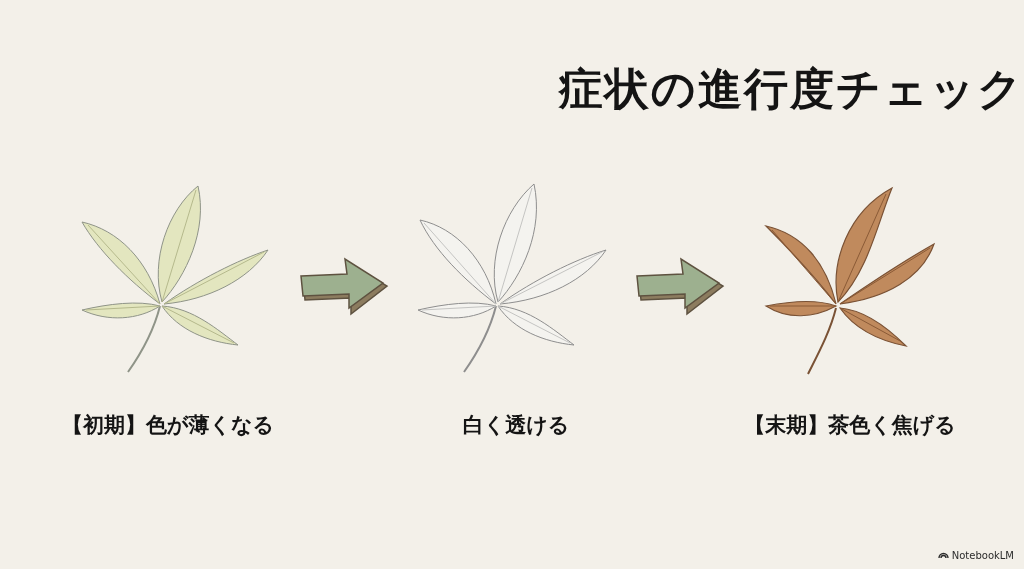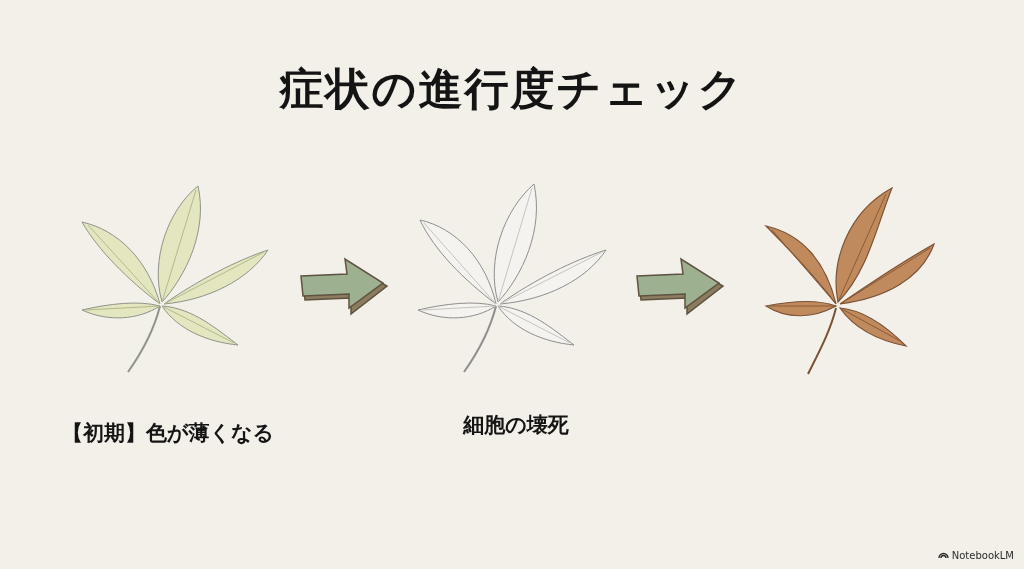--- a/index.html
+++ b/index.html
@@ -5,21 +5,21 @@
   html, body { margin: 0; padding: 0; }
   body {
     width: 1024px; height: 569px; overflow: hidden;
     background: #f3f0e9;
     font-family: "DejaVu Sans", sans-serif;
     position: relative;
     color: #141414;
   }
   .title {
     position: absolute; left: 0; top: 60px; width: 1024px;
-    text-align: center; font-size: 44px; font-weight: bold;
+    text-align: right; font-size: 44px; font-weight: bold;
     letter-spacing: 2px;
   }
   .leaf-wrap { position: absolute; width: 220px; height: 200px; }
   .caption {
     position: absolute; text-align: center; font-size: 21px; font-weight: bold;
     line-height: 30px; width: 320px;
   }
   .arrow { position: absolute; width: 95px; height: 62px; }
   .brand {
     position: absolute; right: 10px; bottom: 8px; font-size: 10px;
@@ -43,21 +43,21 @@
     </g>
     <g stroke="#b5b98c" stroke-width="1" fill="none">
       <path d="M92 124 L 20 45"></path>
         <path d="M94 122 L 128 10"></path>
       <path d="M96 124 L 196 72"></path>
         <path d="M94 126 L 166 163"></path>
       <path d="M92 126 L 18 130"></path>
     </g>
   </svg>
 </div>
-<div class="caption" style="left:8px; top:410px;margin-top:8px;">
+<div class="caption" style="left:8px; top:410px;">
   <div>【初期】色が薄くなる</div>
 </div>
 
 <div class="arrow" style="left:297px; top:256px;">
   <svg width="95" height="62" viewBox="0 0 95 62">
     <path d="M6 24 L52 22 L50 6 L90 30 L54 58 L54 42 L8 44 Z" fill="#8c7c5f" stroke="#5e5240" stroke-width="1.5"></path>
     <path d="M4 20 L50 18 L48 3 L86 27 L52 52 L52 38 L6 40 Z" fill="#9db08f" stroke="#5e5240" stroke-width="1.5"></path>
   </svg>
 </div>
 
@@ -74,21 +74,21 @@
     <g stroke="#c4c4c2" stroke-width="1" fill="none">
       <path d="M86 124 L 14 43"></path>
         <path d="M88 122 L 122 8"></path>
       <path d="M90 124 L 192 72"></path>
         <path d="M88 126 L 160 163"></path>
       <path d="M86 126 L 12 130"></path>
     </g>
   </svg>
 </div>
 <div class="caption" style="left:356px; top:410px;">
-  <div>細胞の壊死</div>
+  <div>白く透ける</div>
 </div>
 
 <div class="arrow" style="left:633px; top:256px;">
   <svg width="95" height="62" viewBox="0 0 95 62">
     <path d="M6 24 L52 22 L50 6 L90 30 L54 58 L54 42 L8 44 Z" fill="#8c7c5f" stroke="#5e5240" stroke-width="1.5"></path>
     <path d="M4 20 L50 18 L48 3 L86 27 L52 52 L52 38 L6 40 Z" fill="#9db08f" stroke="#5e5240" stroke-width="1.5"></path>
   </svg>
 </div>
 
 <div class="leaf-wrap" style="left:752px; top:182px;">
@@ -104,20 +104,21 @@
     <g stroke="#8a5a36" stroke-width="1" fill="none">
       <path d="M84 122 L 20 48"></path>
         <path d="M86 120 L 134 12"></path>
       <path d="M88 122 L 178 66"></path>
         <path d="M88 126 L 150 160"></path>
       <path d="M84 124 L 18 124"></path>
     </g>
   </svg>
 </div>
 <div class="caption" style="left:690px; top:410px;">
+  <div>【末期】茶色く焦げる</div>
 </div>
 
 <div class="brand">
   <span>
     <svg width="11" height="9" viewBox="0 0 11 9">
         <path d="M1 8 A4.5 4.5 0 0 1 10 8 M3 8 A2.5 2.5 0 0 1 8 8" fill="none" stroke="#2b2b2b" stroke-width="1.4"></path>
       </svg>
   </span>
   <span>NotebookLM</span>
 </div>

